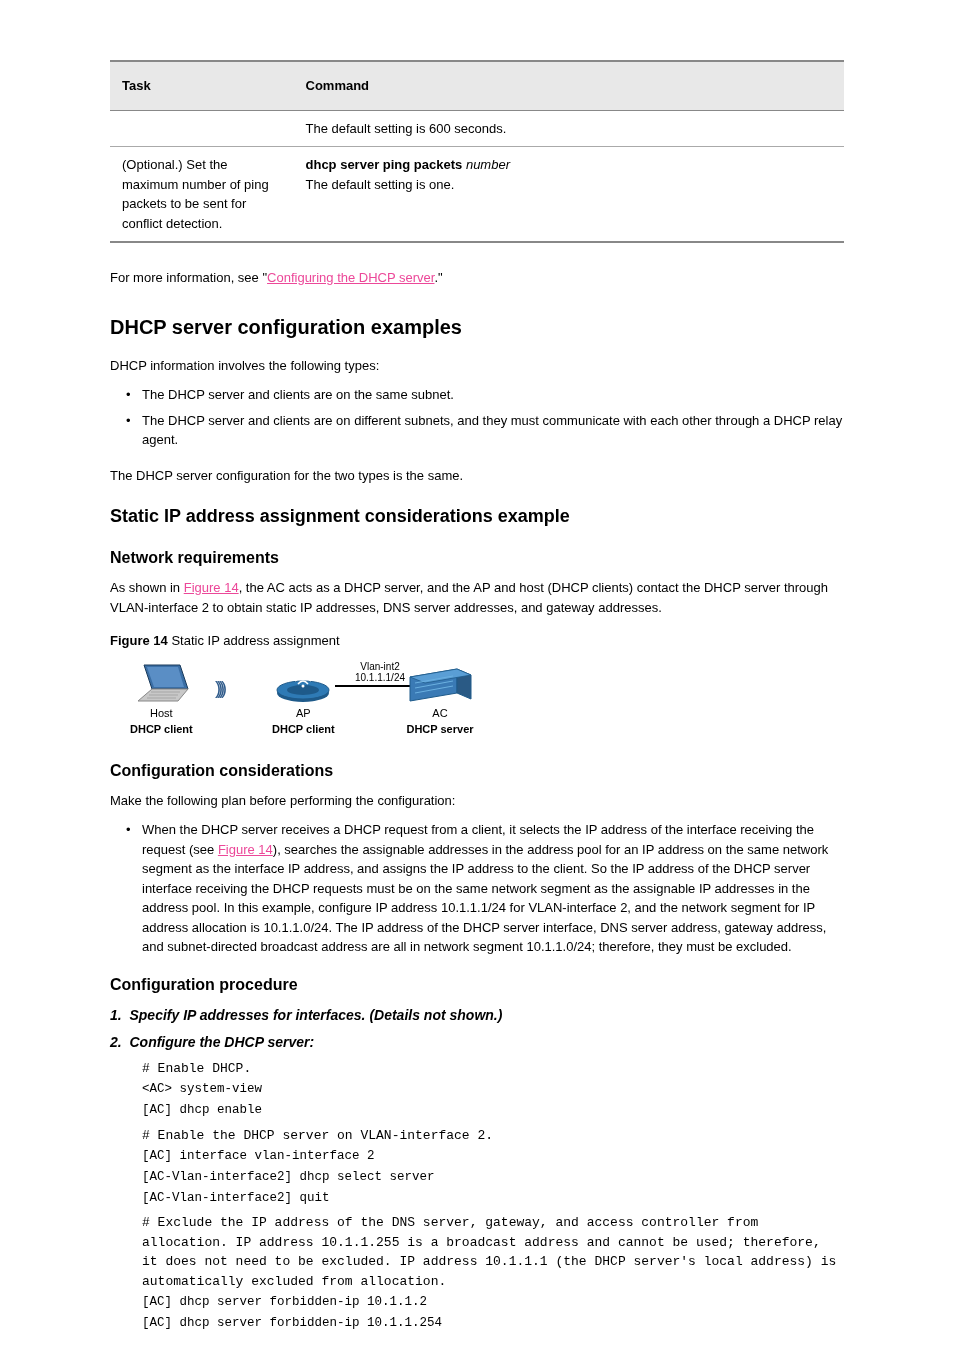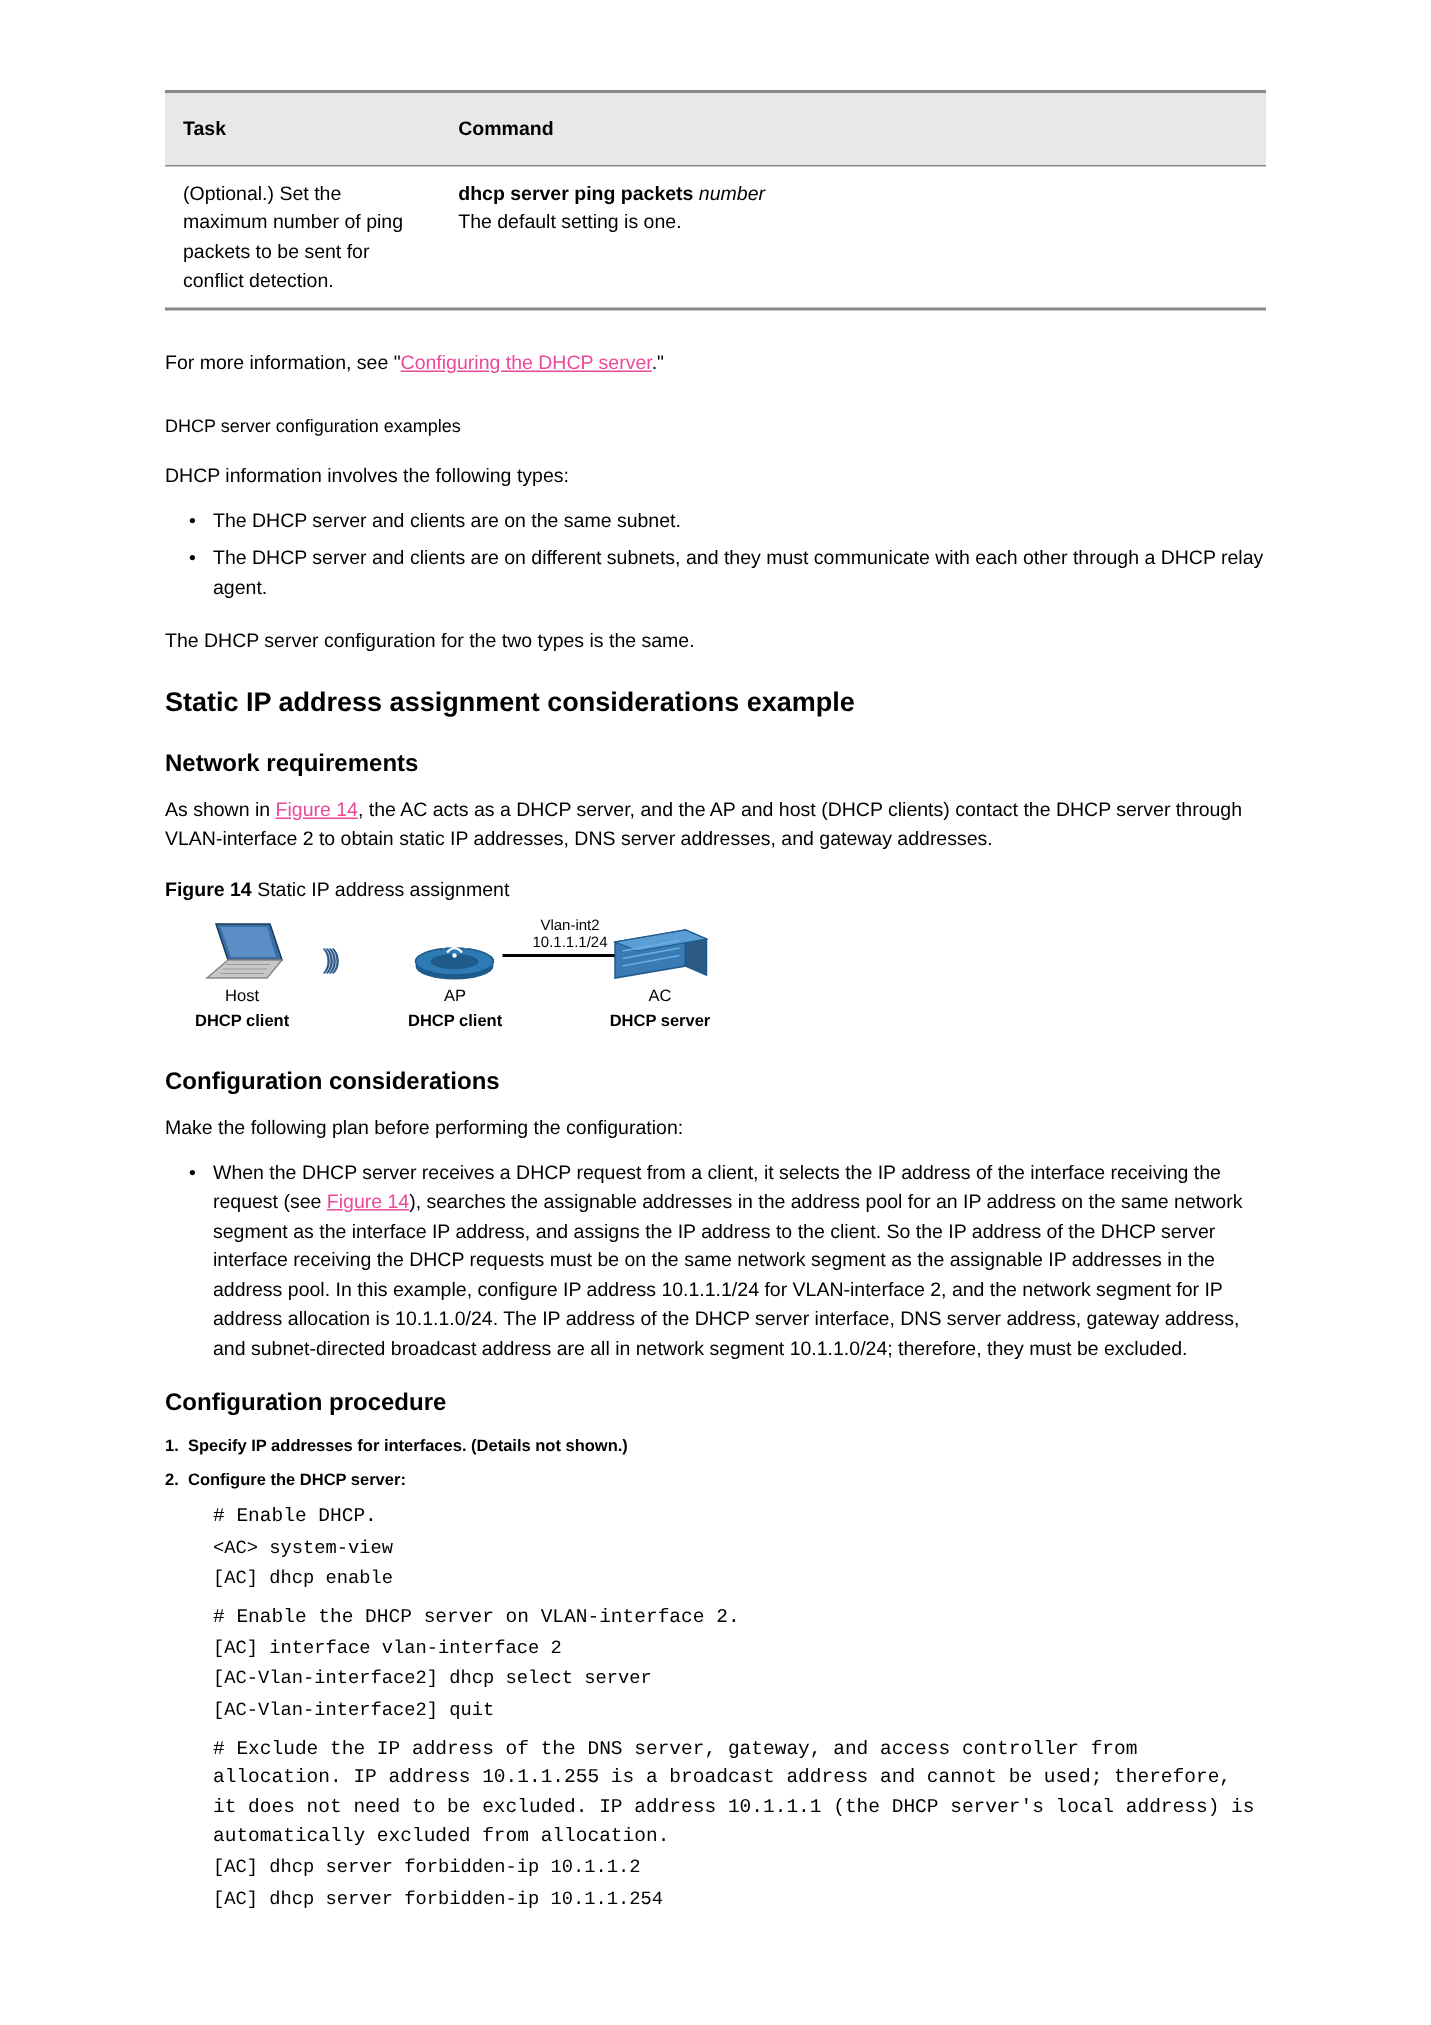--- a/index.html
+++ b/index.html
@@ -56,38 +56,39 @@
       position: relative;
       margin-bottom: 6px;
     }
     .bullet-list li::before {
       content: "•";
       position: absolute;
       left: 16px;
       font-size: 13px;
     }
     h2 {
-      font-size: 12px;
-      font-weight: normal;
+      font-size: 20px;
+      font-weight: bold;
       margin: 24px 0 14px 0;
     }
     h3 {
       font-size: 18px;
       font-weight: bold;
       margin: 18px 0 10px 0;
     }
     h4 {
       font-size: 16px;
       font-weight: bold;
       margin: 16px 0 8px 0;
     }
     h5 {
-      font-size: 11px;
+      font-size: 14px;
       font-weight: bold;
       margin-top: 6px;
+      font-style: italic;
     }
     .figure-label {
       font-size: 13px;
       margin: 14px 0 10px 0;
     }
     .figure-label .fig-num {
       font-weight: bold;
     }
     .diagram {
       margin: 12px 0 18px 0;
@@ -168,20 +169,24 @@
 <body>
 
 <table class="table">
   <thead>
     <tr>
       <th class="col1">Task</th>
       <th>Command</th>
     </tr>
   </thead>
   <tbody>
+    <tr>
+      <td class="col1"></td>
+      <td>The default setting is 600 seconds.</td>
+    </tr>
     <tr>
       <td class="col1">(Optional.) Set the maximum number of ping packets to be sent for conflict detection.</td>
       <td><b>dhcp server ping packets </b><i>number</i><br>The default setting is one.</td>
     </tr>
   </tbody>
 </table>
 
 <p>
   <span>For more information, see "</span><a class="link" href="#">Configuring the DHCP server</a><span>."</span>
 </p>

